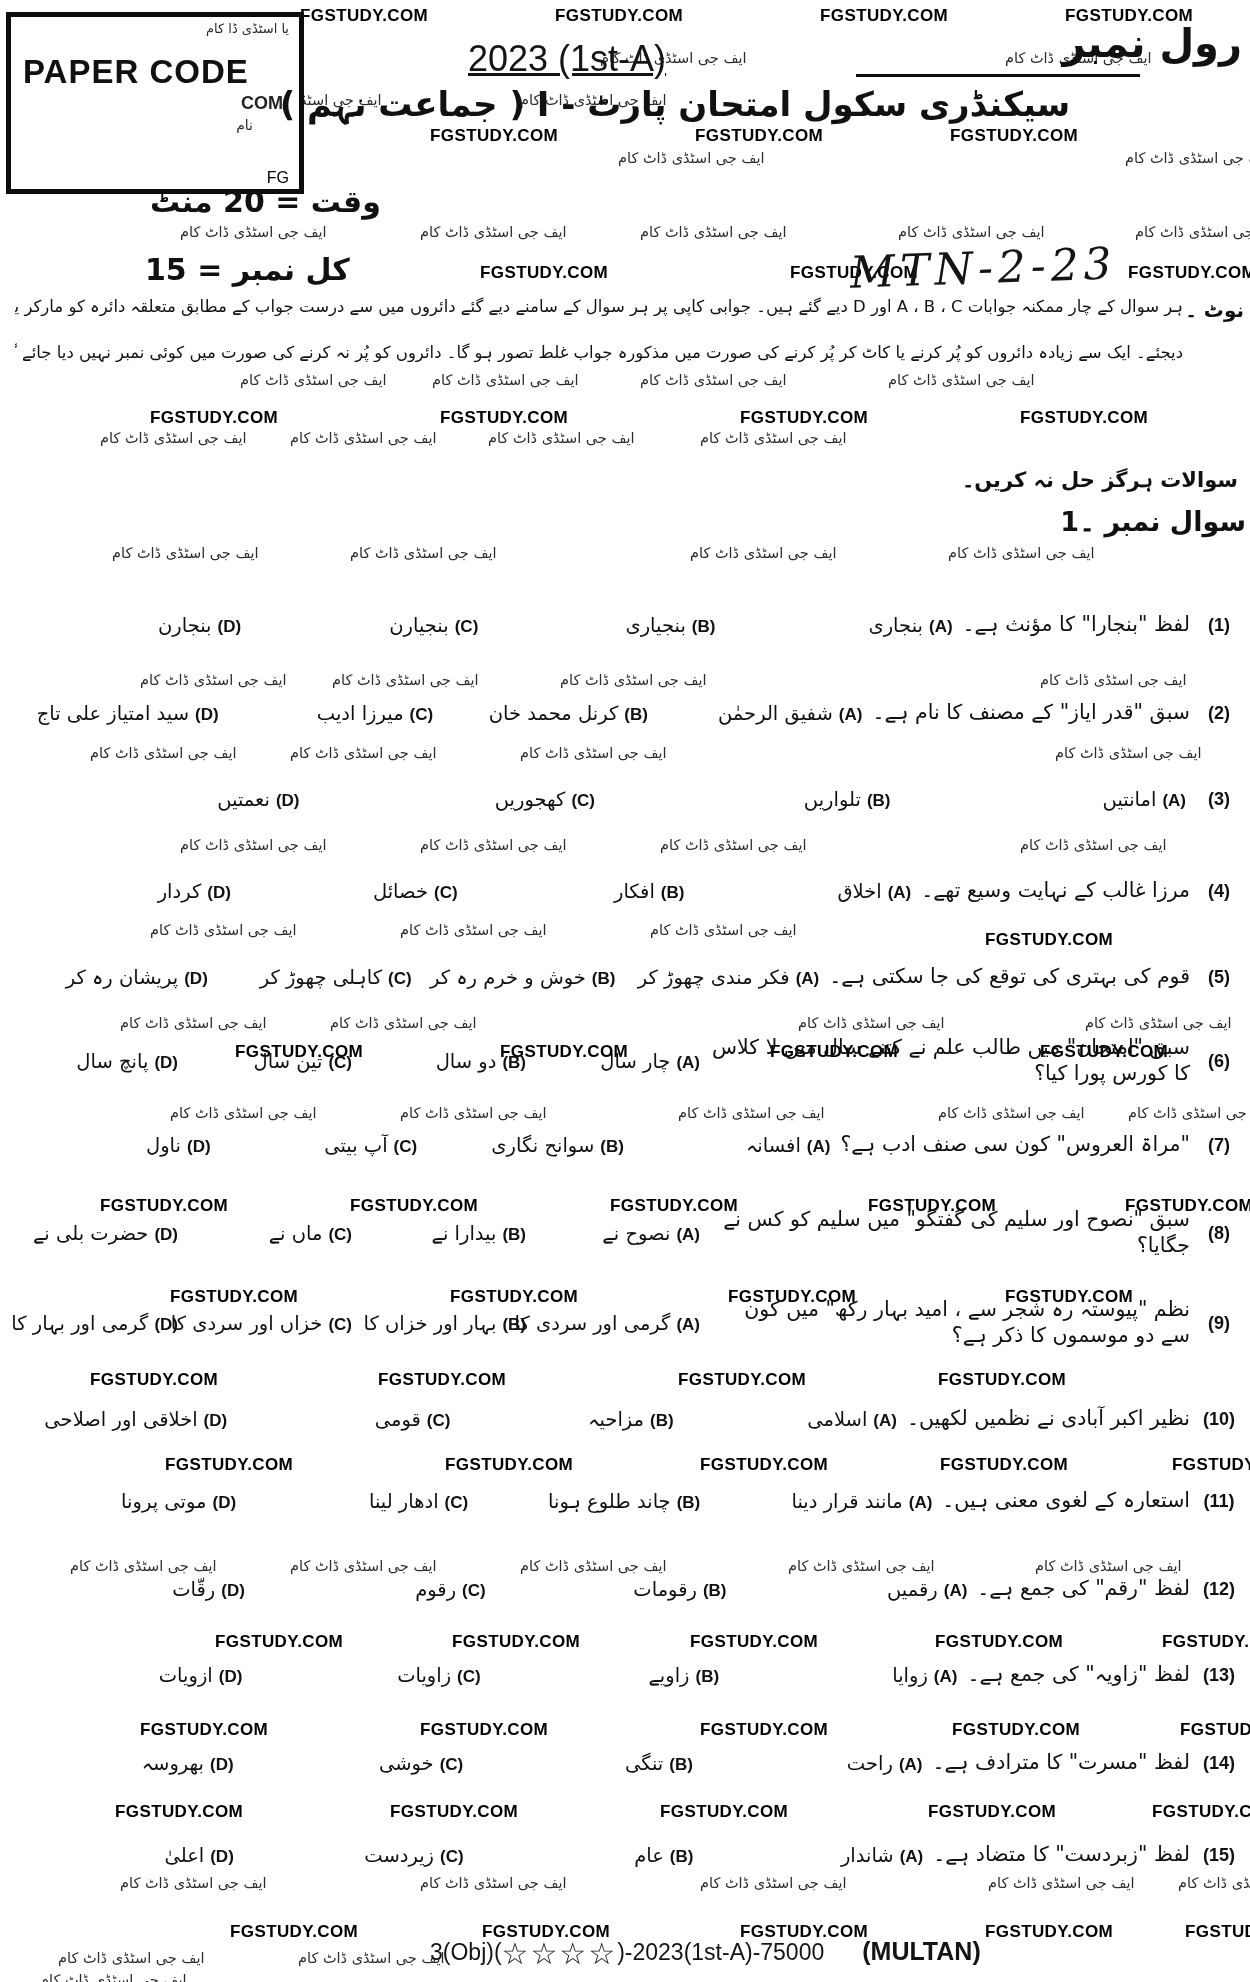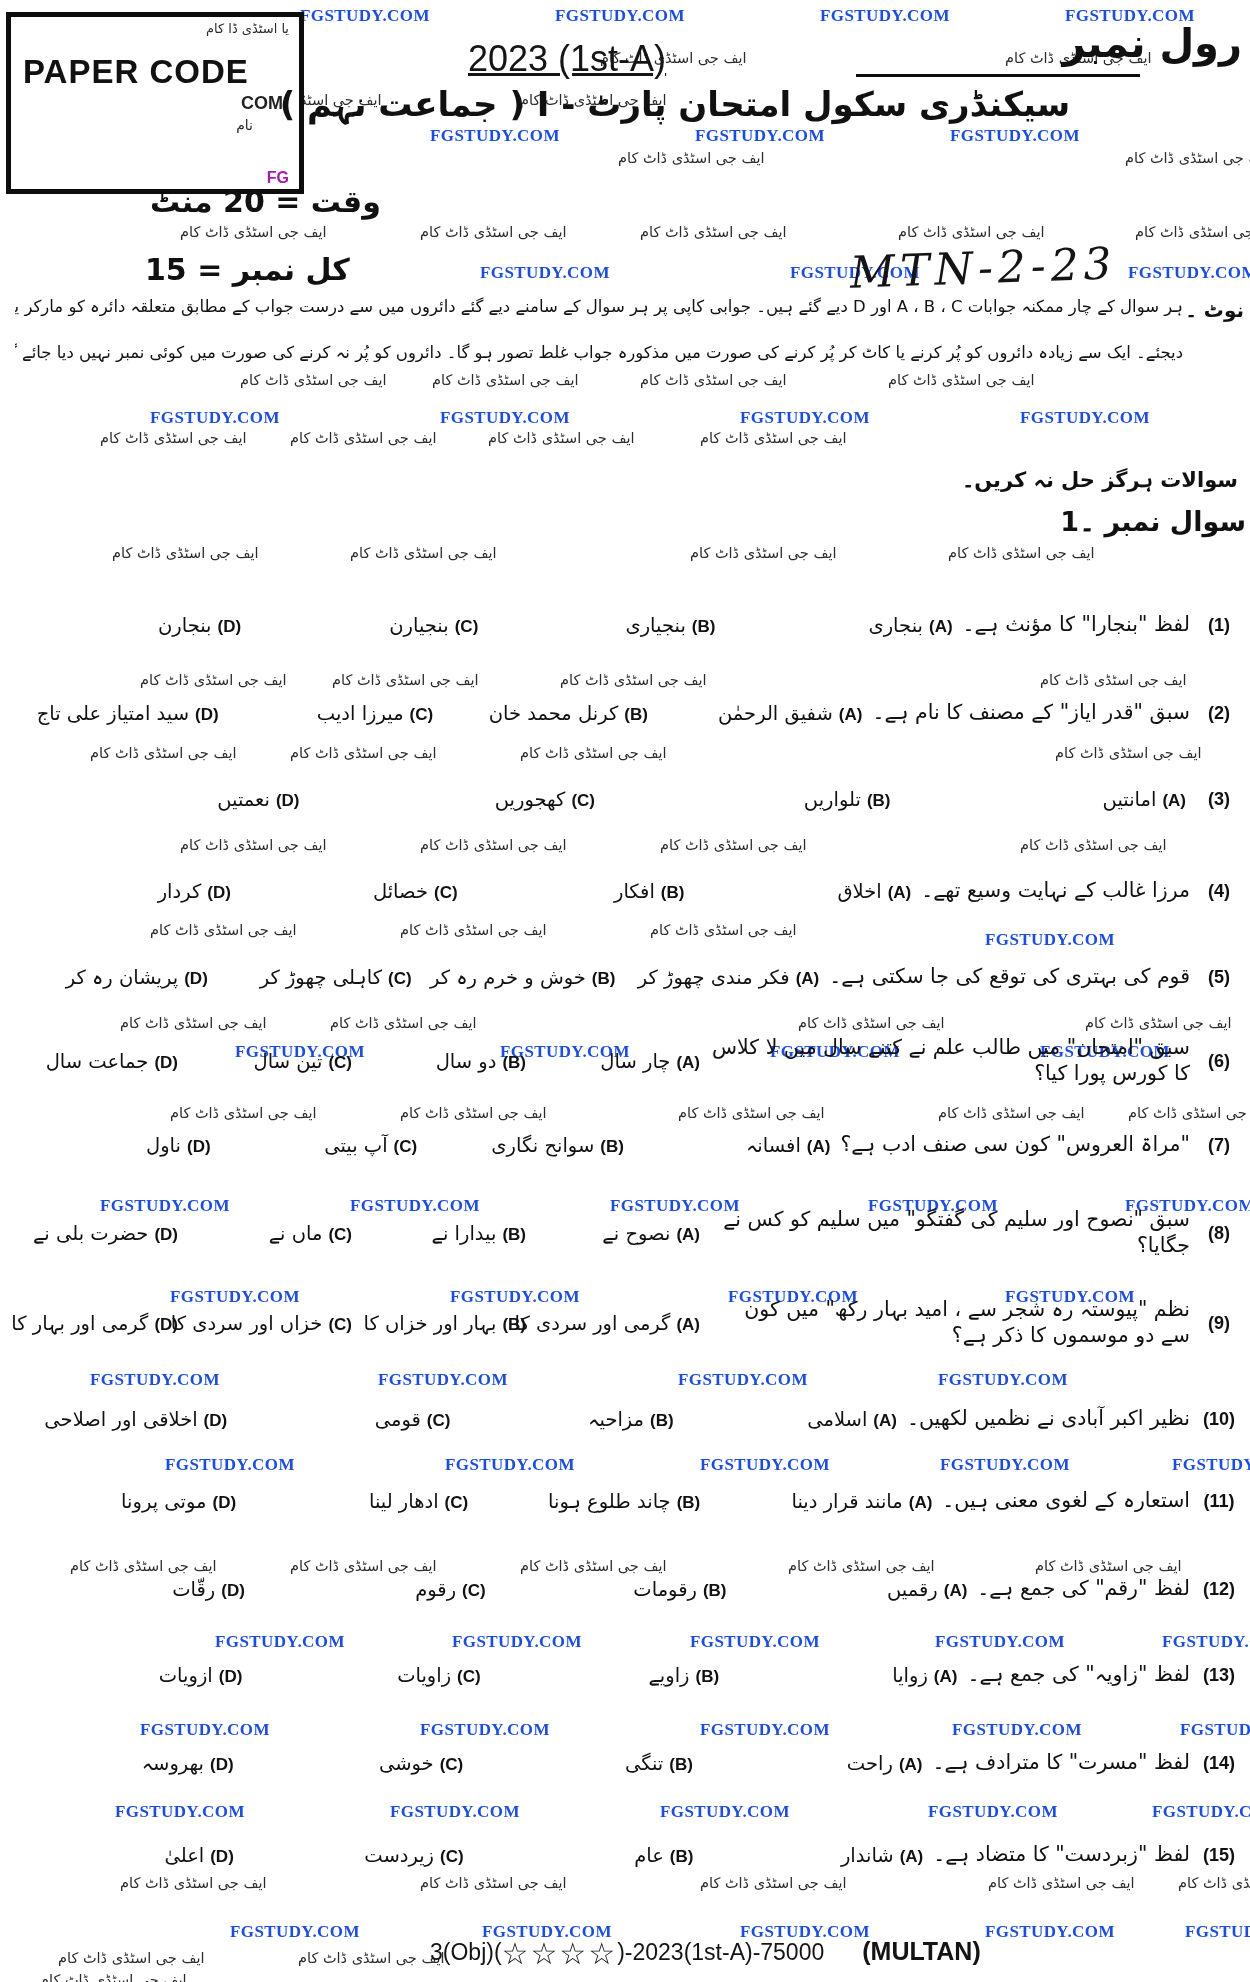--- a/index.html
+++ b/index.html
@@ -4,39 +4,39 @@
 <style>
   html,body{margin:0;padding:0;background:#9a9a9a;}
   .page{position:relative;width:1250px;height:1982px;background:#ffffff;margin:0 auto;
         overflow:hidden;color:#111;font-family:"DejaVu Sans",sans-serif;}
   .abs{position:absolute;}
   .lat{font-family:"Liberation Sans",sans-serif;}
   .urd{direction:rtl;font-family:"DejaVu Sans",sans-serif;}
 
   
   #wm{position:absolute;inset:0;z-index:1;}
-  .wm-l{position:absolute;font-family:Liberation Serif, serif;font-weight:bold;
-        font-size:17px;color:#1d4ed8;letter-spacing:.4px;white-space:nowrap;}
+  .wm-l{position:absolute;font-family:Liberation Sans, sans-serif;font-weight:bold;
+        font-size:17px;color:#000000;letter-spacing:.4px;white-space:nowrap;}
   .wm-u{position:absolute;font-family:"DejaVu Sans",sans-serif;font-size:14.5px;color:#2b2b2b;
         direction:rtl;white-space:nowrap;}
 
   .content{position:absolute;inset:0;z-index:2;}
 
   
   .pc-box{left:6px;top:12px;width:288px;height:172px;border:5px solid #0d0d0d;background:#fff;}
   .pc-frag-u{position:absolute;top:4px;right:10px;font-size:13px;direction:rtl;color:#2b2b2b;}
   .pc-l1{position:absolute;top:36px;left:12px;font-family:"Liberation Sans",sans-serif;
          font-weight:bold;font-size:33px;letter-spacing:1px;}
   .pc-com{position:absolute;top:76px;right:16px;font-family:"Liberation Sans",sans-serif;
           font-weight:bold;font-size:18px;color:#222;}
   .pc-nam{position:absolute;top:100px;right:46px;font-size:14px;direction:rtl;color:#2b2b2b;}
   .pc-l2{position:absolute;top:116px;left:10px;font-family:"Liberation Sans",sans-serif;
          font-weight:bold;font-size:38px;letter-spacing:.5px;}
   .pc-fg{position:absolute;bottom:2px;right:10px;font-family:"Liberation Sans",sans-serif;
-         font-weight:bold;font-size:16px;color:#a21caf;}
+         font-weight:normal;font-size:16px;color:#000000;}
 
   .roll{top:20px;right:8px;font-size:40px;font-weight:bold;}
   .roll-line{top:74px;left:856px;width:284px;height:3px;background:#0d0d0d;}
   .year{top:38px;left:468px;font-size:36px;color:#151515;text-decoration:underline;}
   .title{top:84px;left:250px;width:850px;text-align:center;font-size:34px;font-weight:bold;}
   .subject{top:164px;right:14px;font-size:40px;font-weight:bold;}
   .time{top:184px;left:150px;font-size:30px;font-weight:bold;}
   .marks{top:252px;left:145px;font-size:30px;font-weight:bold;}
   .section{top:246px;left:645px;font-size:32px;font-weight:bold;border-bottom:3px solid #111;
            padding-bottom:3px;}
@@ -267,21 +267,21 @@
             <span class="q-opt urd"><bdi class="opt-tag">(D)</bdi><span class="opt-text">پریشان رہ کر</span></span>
           </div>
         </div>
         <div class="q-row" style="top: 1028px;">
           <span class="q-no">(6)</span>
           <span class="q-text urd">سبق "امتحان" میں طالب علم نے کتنے سال میں لا کلاس کا کورس پورا کیا؟</span>
           <div class="q-opts">
             <span class="q-opt urd"><bdi class="opt-tag">(A)</bdi><span class="opt-text">چار سال</span></span>
             <span class="q-opt urd"><bdi class="opt-tag">(B)</bdi><span class="opt-text">دو سال</span></span>
             <span class="q-opt urd"><bdi class="opt-tag">(C)</bdi><span class="opt-text">تین سال</span></span>
-            <span class="q-opt urd"><bdi class="opt-tag">(D)</bdi><span class="opt-text">جماعت سال</span></span>
+            <span class="q-opt urd"><bdi class="opt-tag">(D)</bdi><span class="opt-text">پانچ سال</span></span>
           </div>
         </div>
         <div class="q-row" style="top: 1112px;">
           <span class="q-no">(7)</span>
           <span class="q-text urd">"مراۃ العروس" کون سی صنف ادب ہے؟</span>
           <div class="q-opts">
             <span class="q-opt urd"><bdi class="opt-tag">(A)</bdi><span class="opt-text">افسانہ</span></span>
             <span class="q-opt urd"><bdi class="opt-tag">(B)</bdi><span class="opt-text">سوانح نگاری</span></span>
             <span class="q-opt urd"><bdi class="opt-tag">(C)</bdi><span class="opt-text">آپ بیتی</span></span>
             <span class="q-opt urd"><bdi class="opt-tag">(D)</bdi><span class="opt-text">ناول</span></span>

